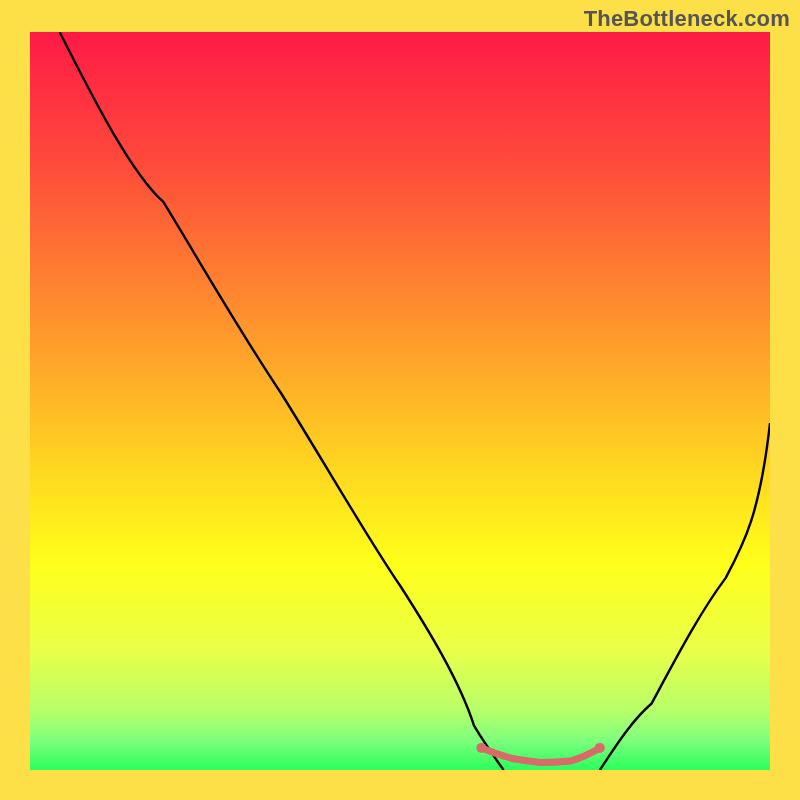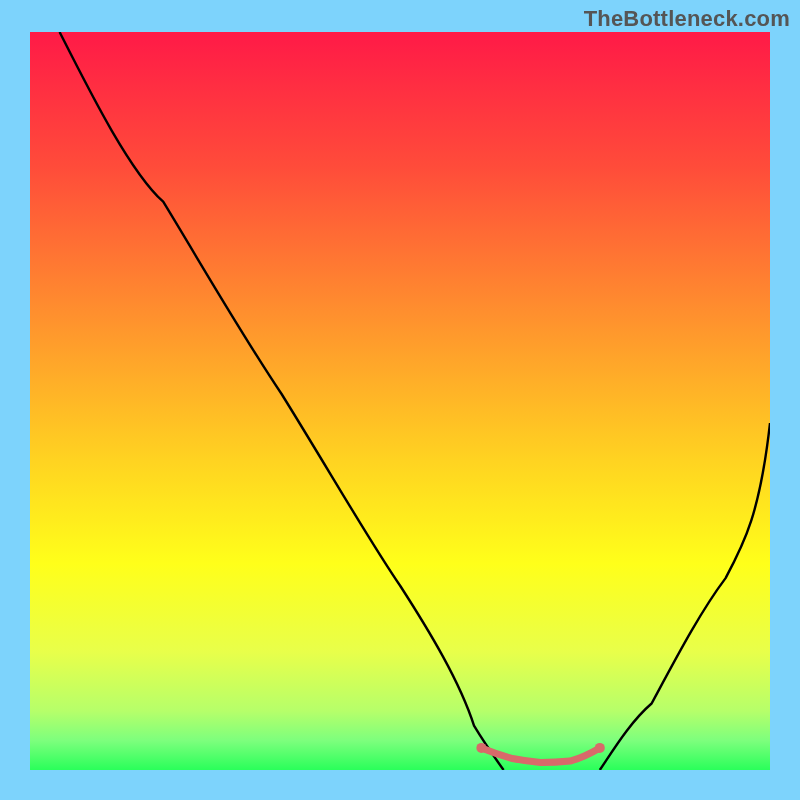--- a/index.html
+++ b/index.html
@@ -1,21 +1,21 @@
 <!DOCTYPE html>
 <html><head>
 <meta charset="utf-8">
 <style>
   * { margin: 0; padding: 0; box-sizing: border-box; }
   html, body { width: 800px; height: 800px; background: #000; overflow: hidden; }
   .container {
     position: relative;
     width: 800px;
     height: 800px;
-    background: #7dd3fc;
+    background: #fde047;
   }
   .watermark {
     position: absolute;
     top: 6px;
     right: 10px;
     font-family: Arial, Helvetica, sans-serif;
     font-size: 22px;
     font-weight: bold;
     color: #555;
     letter-spacing: 0.2px;

